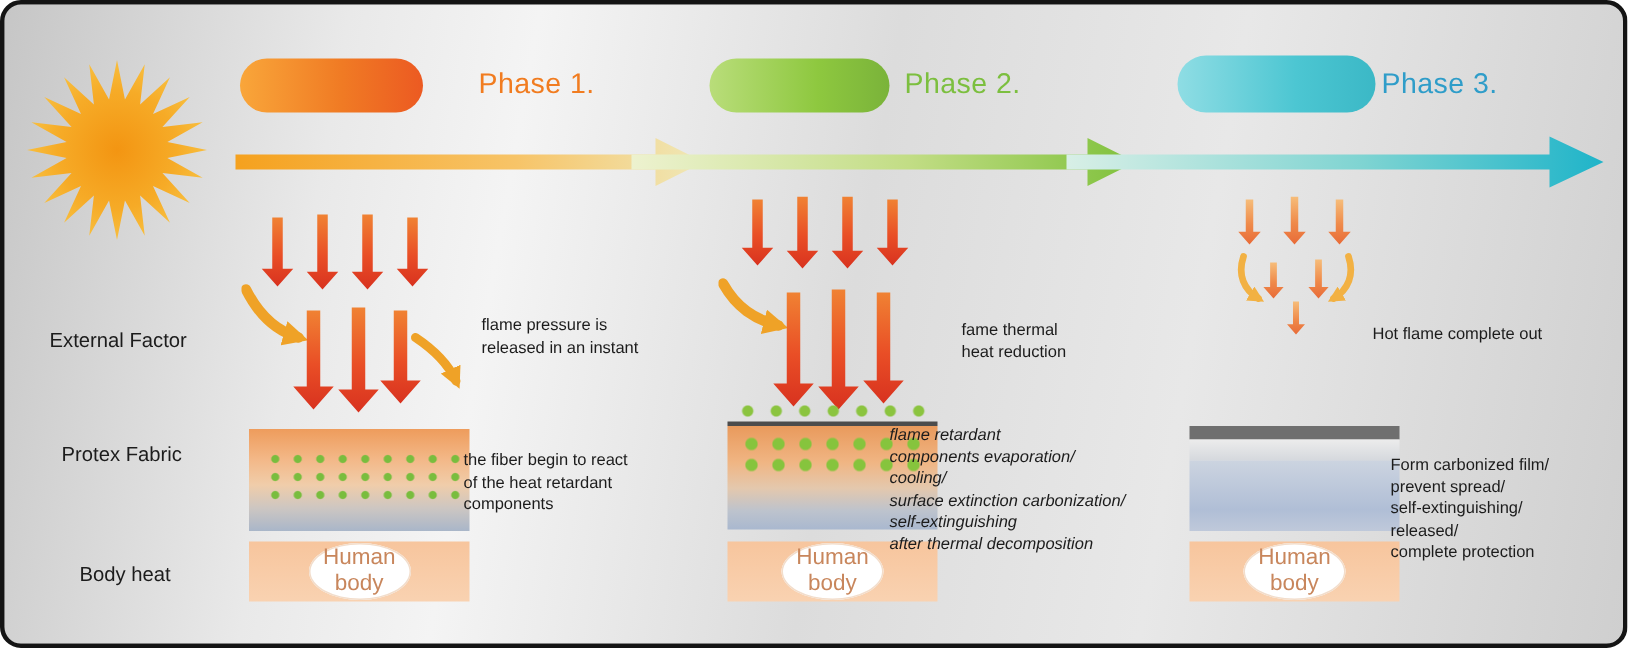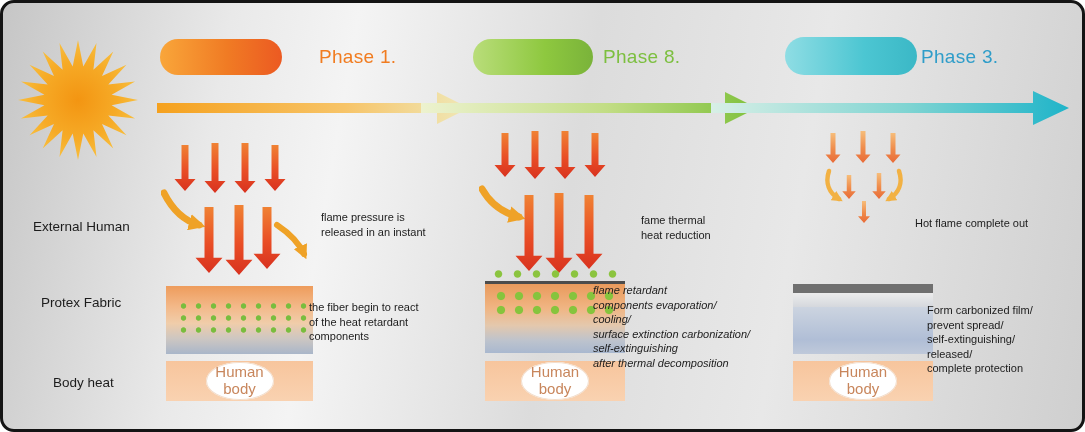--- a/index.html
+++ b/index.html
@@ -62,21 +62,21 @@
         <stop offset="100%" stop-color="#f9ca4d"></stop>
       </radialGradient>
     </defs>
     <polygon id="sunPoly" points="63.0,3.0 68.3,29.4 81.5,5.9 78.4,32.7 98.3,14.5 87.0,39.0 111.5,27.7 93.3,47.6 120.1,44.5 96.6,57.7 123.0,63.0 96.6,68.3 120.1,81.5 93.3,78.4 111.5,98.3 87.0,87.0 98.3,111.5 78.4,93.3 81.5,120.1 68.3,96.6 63.0,123.0 57.7,96.6 44.5,120.1 47.6,93.3 27.7,111.5 39.0,87.0 14.5,98.3 32.7,78.4 5.9,81.5 29.4,68.3 3.0,63.0 29.4,57.7 5.9,44.5 32.7,47.6 14.5,27.7 39.0,39.0 27.7,14.5 47.6,32.7 44.5,5.9 57.7,29.4" fill="url(#sunGrad)"></polygon>
   </svg>
 
   <div class="abs pill pill1" style="left:157px;top:36px;width:122px;"></div>
   <div class="abs phase-label c1" style="left:288px;top:43px;margin-left:28px;">Phase 1.</div>
 
   <div class="abs pill pill2" style="left:470px;top:36px;width:120px;"></div>
-  <div class="abs phase-label c2" style="left:600px;top:43px;">Phase 8.</div>
+  <div class="abs phase-label c2" style="left:600px;top:43px;">Phase 2.</div>
 
   <div class="abs pill pill3" style="left:782px;top:34px;width:132px;height:38px;"></div>
   <div class="abs phase-label c3" style="left:918px;top:43px;">Phase 3.</div>
 
   <svg class="abs" style="left:146px;top:86px;" width="930" height="42" viewBox="0 0 930 42">
     <defs>
       <linearGradient id="tl1" x1="0" y1="0" x2="1" y2="0">
         <stop offset="0%" stop-color="#f5a11e"></stop>
           <stop offset="60%" stop-color="#f7c468"></stop>
           <stop offset="100%" stop-color="#efe8b8"></stop>
@@ -90,21 +90,21 @@
         <stop offset="0%" stop-color="#d8efe6"></stop>
           <stop offset="55%" stop-color="#7fd4d2"></stop>
           <stop offset="100%" stop-color="#1fb4c9"></stop>
       </linearGradient>
     </defs>
     <polygon points="8,14 288,14 288,3 320,19 288,35 288,24 8,24" fill="url(#tl1)"></polygon>
     <polygon points="272,14 576,14 576,3 608,19 576,35 576,24 272,24" fill="url(#tl2)"></polygon>
     <polygon points="562,14 884,14 884,2 920,19 884,36 884,24 562,24" fill="url(#tl3)"></polygon>
   </svg>
 
-  <div class="abs rowlab" style="left:30px;top:216px;">External Human</div>
+  <div class="abs rowlab" style="left:30px;top:216px;">External Factor</div>
   <div class="abs rowlab" style="left:38px;top:292px;">Protex Fabric</div>
   <div class="abs rowlab" style="left:50px;top:372px;">Body heat</div>
 
   <div>
     <svg class="abs" style="left:158px;top:138px;" width="152" height="142" viewBox="0 0 152 142">
       <defs>
         <linearGradient id="flameGrad-p1" x1="0" y1="0" x2="0" y2="1">
           <stop offset="0%" stop-color="#f08233"></stop>
             <stop offset="55%" stop-color="#e94e26"></stop>
             <stop offset="100%" stop-color="#d8321f"></stop>

